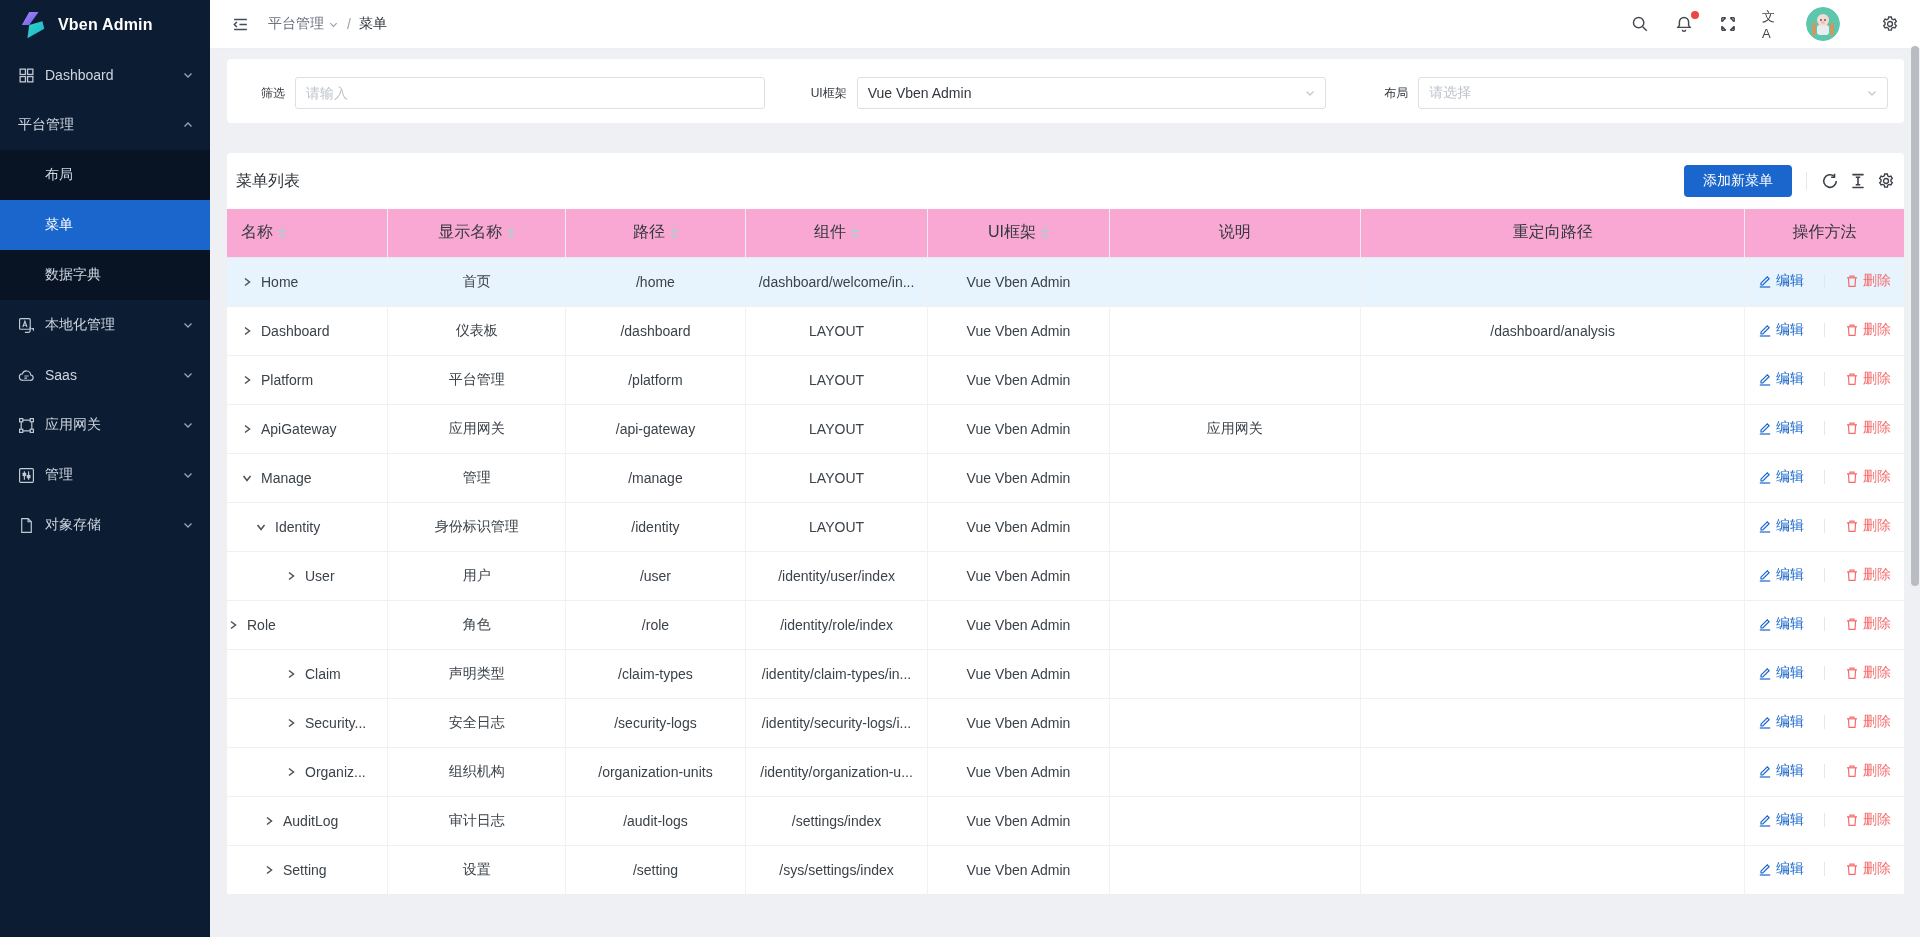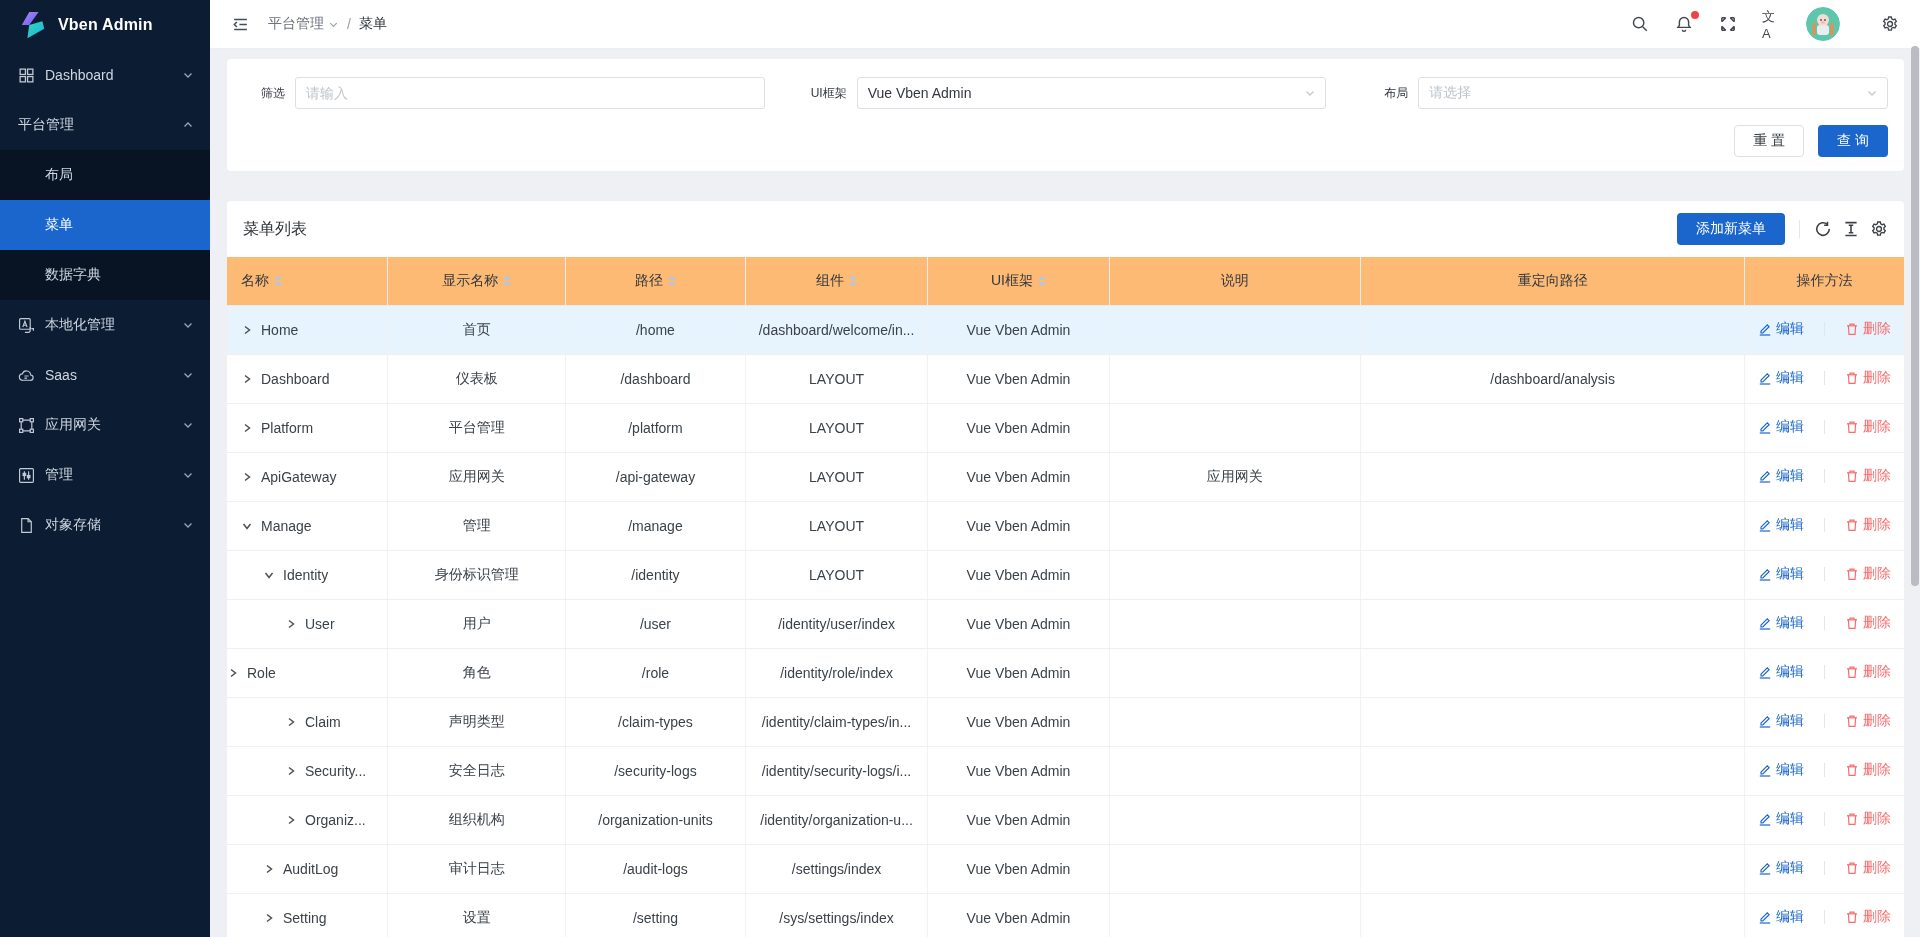--- a/index.html
+++ b/index.html
@@ -50,29 +50,29 @@
   .select .sel-text { color:#33383e; }
   .select .sel-text.placeholder { color:#bfc4cc; }
   .select .sel-arrow { position:absolute; right:9px; width:12px; height:12px; color:#c4c9d0; display:inline-flex; }
   .btn-row { display:flex; justify-content:flex-end; gap:14px; margin-top:16px; }
   .btn { height:32px; padding:0 18px; border-radius:4px; font-size:14px; display:inline-flex; align-items:center; justify-content:center; cursor:pointer; border:1px solid transparent; }
   .btn-default { background:#fff; border-color:#dcdfe4; color:#33383e; }
   .btn-primary { background:#1a66cc; color:#fff; }
 
   
   .table-card { padding:0 0 0 0; overflow:hidden; }
-  .table-head-row { display:flex; align-items:center; padding:12px 16px; }
+  .table-head-row { display:flex; align-items:center; padding:12px 9px; }
   .table-title { font-size:16px; color:#2e3338; }
   .table-tools { margin-left:auto; display:flex; align-items:center; gap:10px; }
   .tool-sep { width:1px; height:18px; background:#e3e6ea; margin:0 4px; }
   .tool-icon { width:18px; height:18px; color:#3c4148; display:inline-flex; cursor:pointer; }
   .tool-icon svg { width:18px; height:18px; }
 
   table.grid { width:100%; border-collapse:collapse; table-layout:fixed; }
-  .grid th { background:#fdba74; height:48px; font-weight:normal; font-size:14px; color:#33383e; border-bottom:1px solid #e8eaee; border-right:1px solid #eceef1; }
+  .grid th { background:#f9a8d4; height:48px; font-weight:normal; font-size:16px; color:#33383e; border-bottom:1px solid #e8eaee; border-right:1px solid #eceef1; }
   .grid th:last-child { border-right:none; }
   .th-inner { display:inline-flex; align-items:center; gap:5px; }
   .sort { display:inline-flex; flex-direction:column; gap:2px; cursor:pointer; }
   .sort i { display:block; width:0; height:0; border-left:4px solid transparent; border-right:4px solid transparent; }
   .sort i.up { border-bottom:5px solid #c0c4cc; }
   .sort i.dn { border-top:5px solid #c0c4cc; }
   .grid td { height:49px; font-size:14px; color:#3b4249; text-align:center; border-bottom:1px solid #eef0f2; border-right:1px solid #f0f2f4; background:#fff; white-space:nowrap; overflow:hidden; text-overflow:ellipsis; }
   .grid td:last-child { border-right:none; }
   .grid tr.highlighted td { background:#e7f3fd; }
   td.name-cell { text-align:left; }
@@ -323,24 +323,20 @@
           <label class="field-label">布局</label>
           <div class="control select">
             <span class="sel-text placeholder">请选择</span>
             <span class="sel-arrow">
               <svg viewBox="0 0 12 12" fill="none" stroke="currentColor" stroke-width="1.3">
                   <path d="M2.5 4.5 6 8l3.5-3.5"></path>
                 </svg>
             </span>
           </div>
         </div>
-      </div>
-      <div class="btn-row">
-        <button class="btn btn-default">重 置</button>
-        <button class="btn btn-primary">查 询</button>
       </div>
     </section>
 
     <section class="card table-card">
       <div class="table-head-row">
         <span class="table-title">菜单列表</span>
         <div class="table-tools">
           <button class="btn btn-primary">添加新菜单</button>
           <span class="tool-sep"></span>
           <span class="tool-icon">
@@ -622,21 +618,21 @@
                       <path d="M5 3.8V2.2h4v1.6"></path>
                       <path d="M3.4 3.8 4 12.4h6l.6-8.6"></path>
                     </svg>
           <span class="lbl">删除</span>
         </a>
       </span>
     </td>
   </tr>
 
   <tr>
-    <td class="name-cell" style="padding-left: 36px; margin-left: 20px;">
+    <td class="name-cell" style="padding-left: 28px; margin-left: 20px;">
       <span class="tree-toggle">
                   <svg viewBox="0 0 12 12" fill="none" stroke="currentColor" stroke-width="1.5">
                     <path d="M2.5 4 6 8.5 9.5 4"></path>
                   </svg>
                 </span><span class="name-text">Identity</span>
     </td>
     <td>身份标识管理</td>
     <td>/identity</td>
     <td>LAYOUT</td>
     <td>Vue Vben Admin</td>

